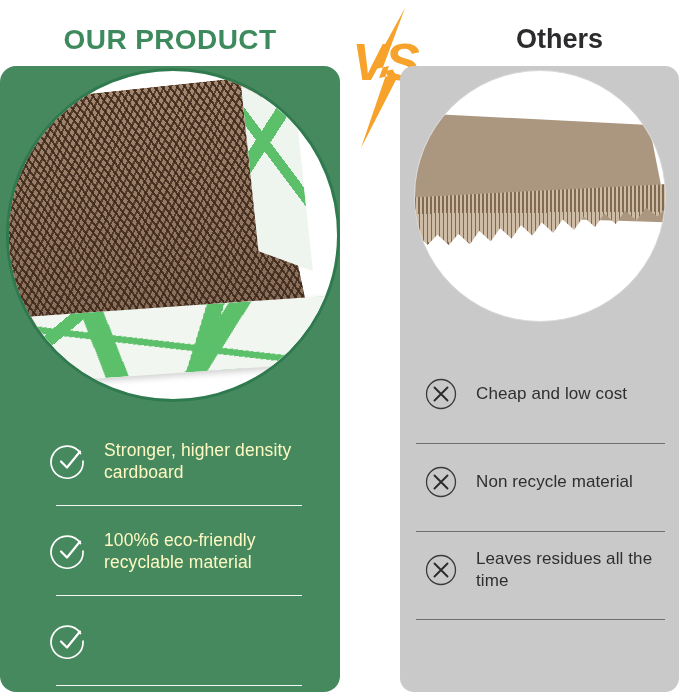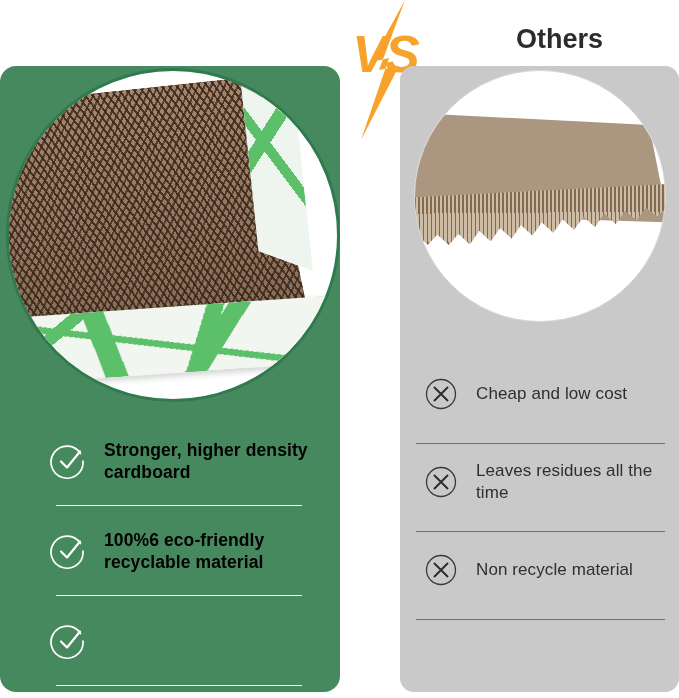--- a/index.html
+++ b/index.html
@@ -40,21 +40,21 @@
     text-align: center;
     font-size: 27px;
     font-weight: bold;
     color: #2c2c2e;
   }
 
   
   .vs-badge {
     position: absolute;
     left: 331px;
-    top: 0;
+    top: 8px;
     width: 108px;
     height: 140px;
     pointer-events: none;
   }
   .vs-text {
     position: absolute;
     left: 0;
     top: 28px;
     width: 108px;
     text-align: center;
@@ -257,34 +257,35 @@
     margin-right: 16px;
   }
   .mark svg { display: block; width: 38px; height: 38px; }
 
   .feature-text {
     font-size: 17.5px;
     line-height: 1.28;
     letter-spacing: 0.1px;
   }
   .feature-left .feature-text {
-    color: #000000;
-    font-weight: bold;
+    color: #fef9c3;
+    font-weight: normal;
   }
   .feature-right .feature-text {
     color: #2f2f2f;
     font-weight: normal;
     font-size: 17px;
   }
 </style>
 </head>
 <body>
 
 <div class="page">
 
+  <div class="header-left">OUR PRODUCT</div>
 
   <div class="header-right">Others</div>
 
   <div class="vs-badge">
     <svg width="108" height="140" viewBox="0 0 108 140">
       <path d="M74 0 L40 62 L58 58 L30 140 L68 66 L48 70 Z" fill="#F6A22B"></path>
     </svg>
     <div class="vs-text">VS</div>
   </div>
 
@@ -340,32 +341,32 @@
         <span class="divider"></span>
       </div>
 
       <div class="feature feature-right">
         <span class="mark">
           <svg viewBox="0 0 38 38">
             <circle cx="19" cy="19" r="14.5" fill="none" stroke="#3a3a3a" stroke-width="1.3"></circle>
             <path d="M12.5 12.5 L25.5 25.5 M25.5 12.5 L12.5 25.5" fill="none" stroke="#2b2b2b" stroke-width="1.9" stroke-linecap="round"></path>
           </svg>
         </span>
-        <span class="feature-text">Leaves residues all the time</span>
+        <span class="feature-text">Non recycle material</span>
         <span class="divider"></span>
       </div>
 
       <div class="feature feature-right">
         <span class="mark">
           <svg viewBox="0 0 38 38">
             <circle cx="19" cy="19" r="14.5" fill="none" stroke="#3a3a3a" stroke-width="1.3"></circle>
             <path d="M12.5 12.5 L25.5 25.5 M25.5 12.5 L12.5 25.5" fill="none" stroke="#2b2b2b" stroke-width="1.9" stroke-linecap="round"></path>
           </svg>
         </span>
-        <span class="feature-text">Non recycle material</span>
+        <span class="feature-text">Leaves residues all the time</span>
         <span class="divider"></span>
       </div>
 
     </div>
   </div>
 
   <div class="photo-circle circle-left">
     <div class="board-left">
       <div class="core"></div>
       <div class="side"></div>

